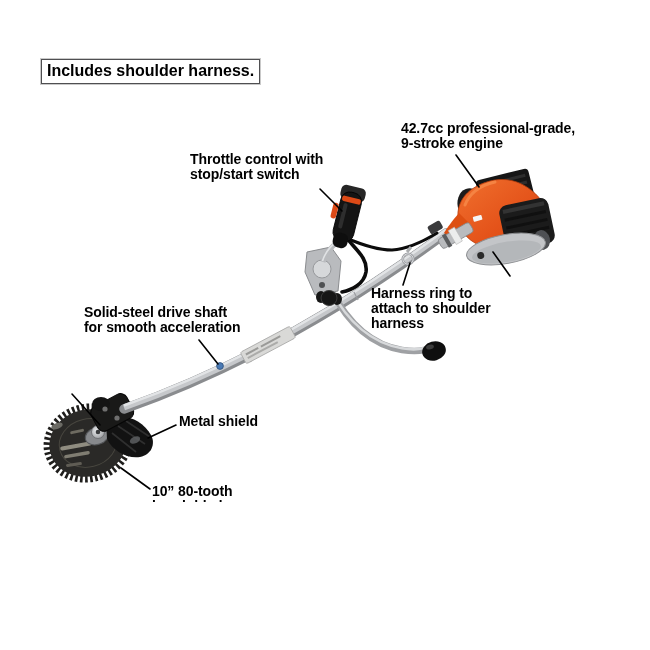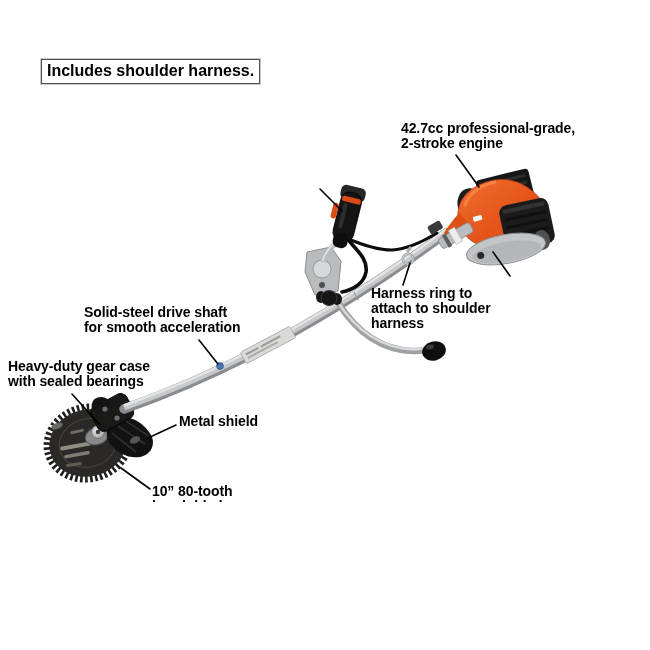--- a/index.html
+++ b/index.html
@@ -175,25 +175,25 @@
       <line x1="403" y1="285" x2="410" y2="263"></line>
       <line x1="199" y1="340" x2="218" y2="364"></line>
       <line x1="72" y1="394" x2="100" y2="425"></line>
       <line x1="176" y1="425" x2="148" y2="438"></line>
       <line x1="150" y1="489" x2="121" y2="468"></line>
     </g>
   </svg>
 
   <div class="note-box">Includes shoulder harness.</div>
   <div class="label lbl-engine">42.7cc professional-grade,
-2-stroke engine</div>
+9-stroke engine</div>
+  <div class="label lbl-throttle">Throttle control with
+stop/start switch</div>
   <div class="label lbl-harness">Harness ring to
 attach to shoulder
 harness</div>
   <div class="label lbl-shaft">Solid-steel drive shaft
 for smooth acceleration</div>
-  <div class="label lbl-gearcase">Heavy-duty gear case
-with sealed bearings</div>
   <div class="label lbl-shield">Metal shield</div>
   <div class="label lbl-blade">10” 80-tooth
 brush blade</div>
 
 </div>
 
 </body></html>

